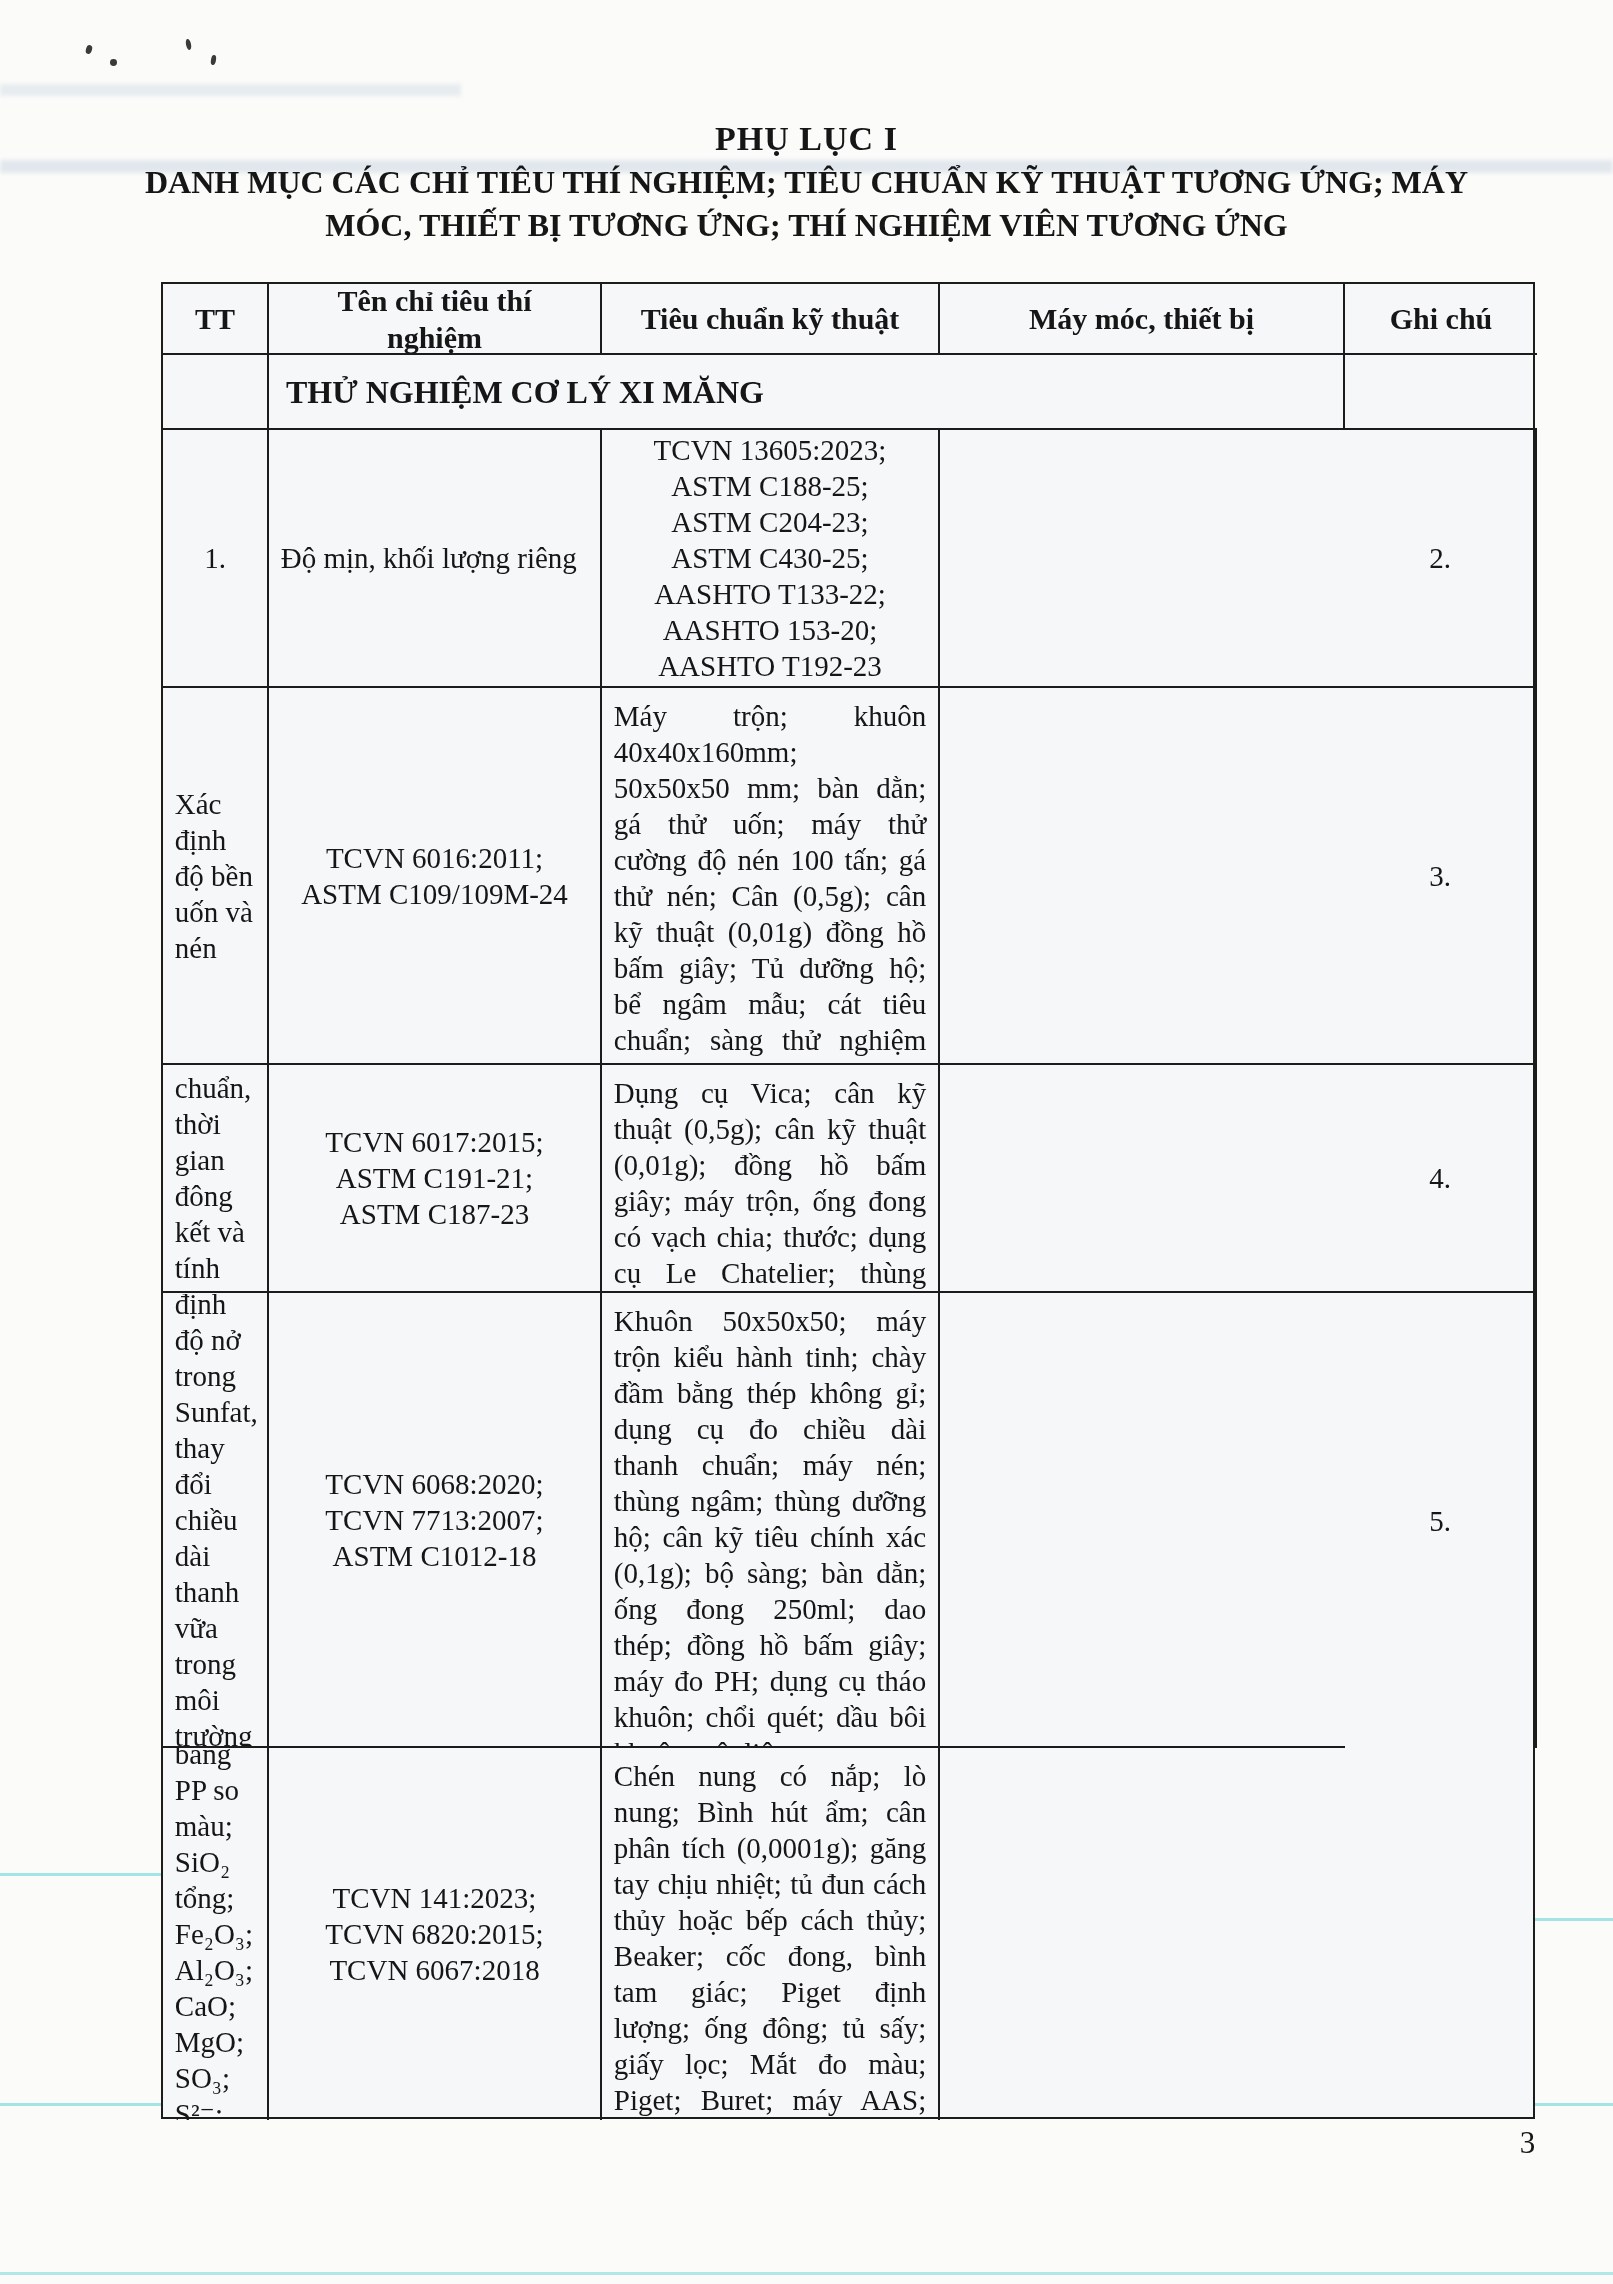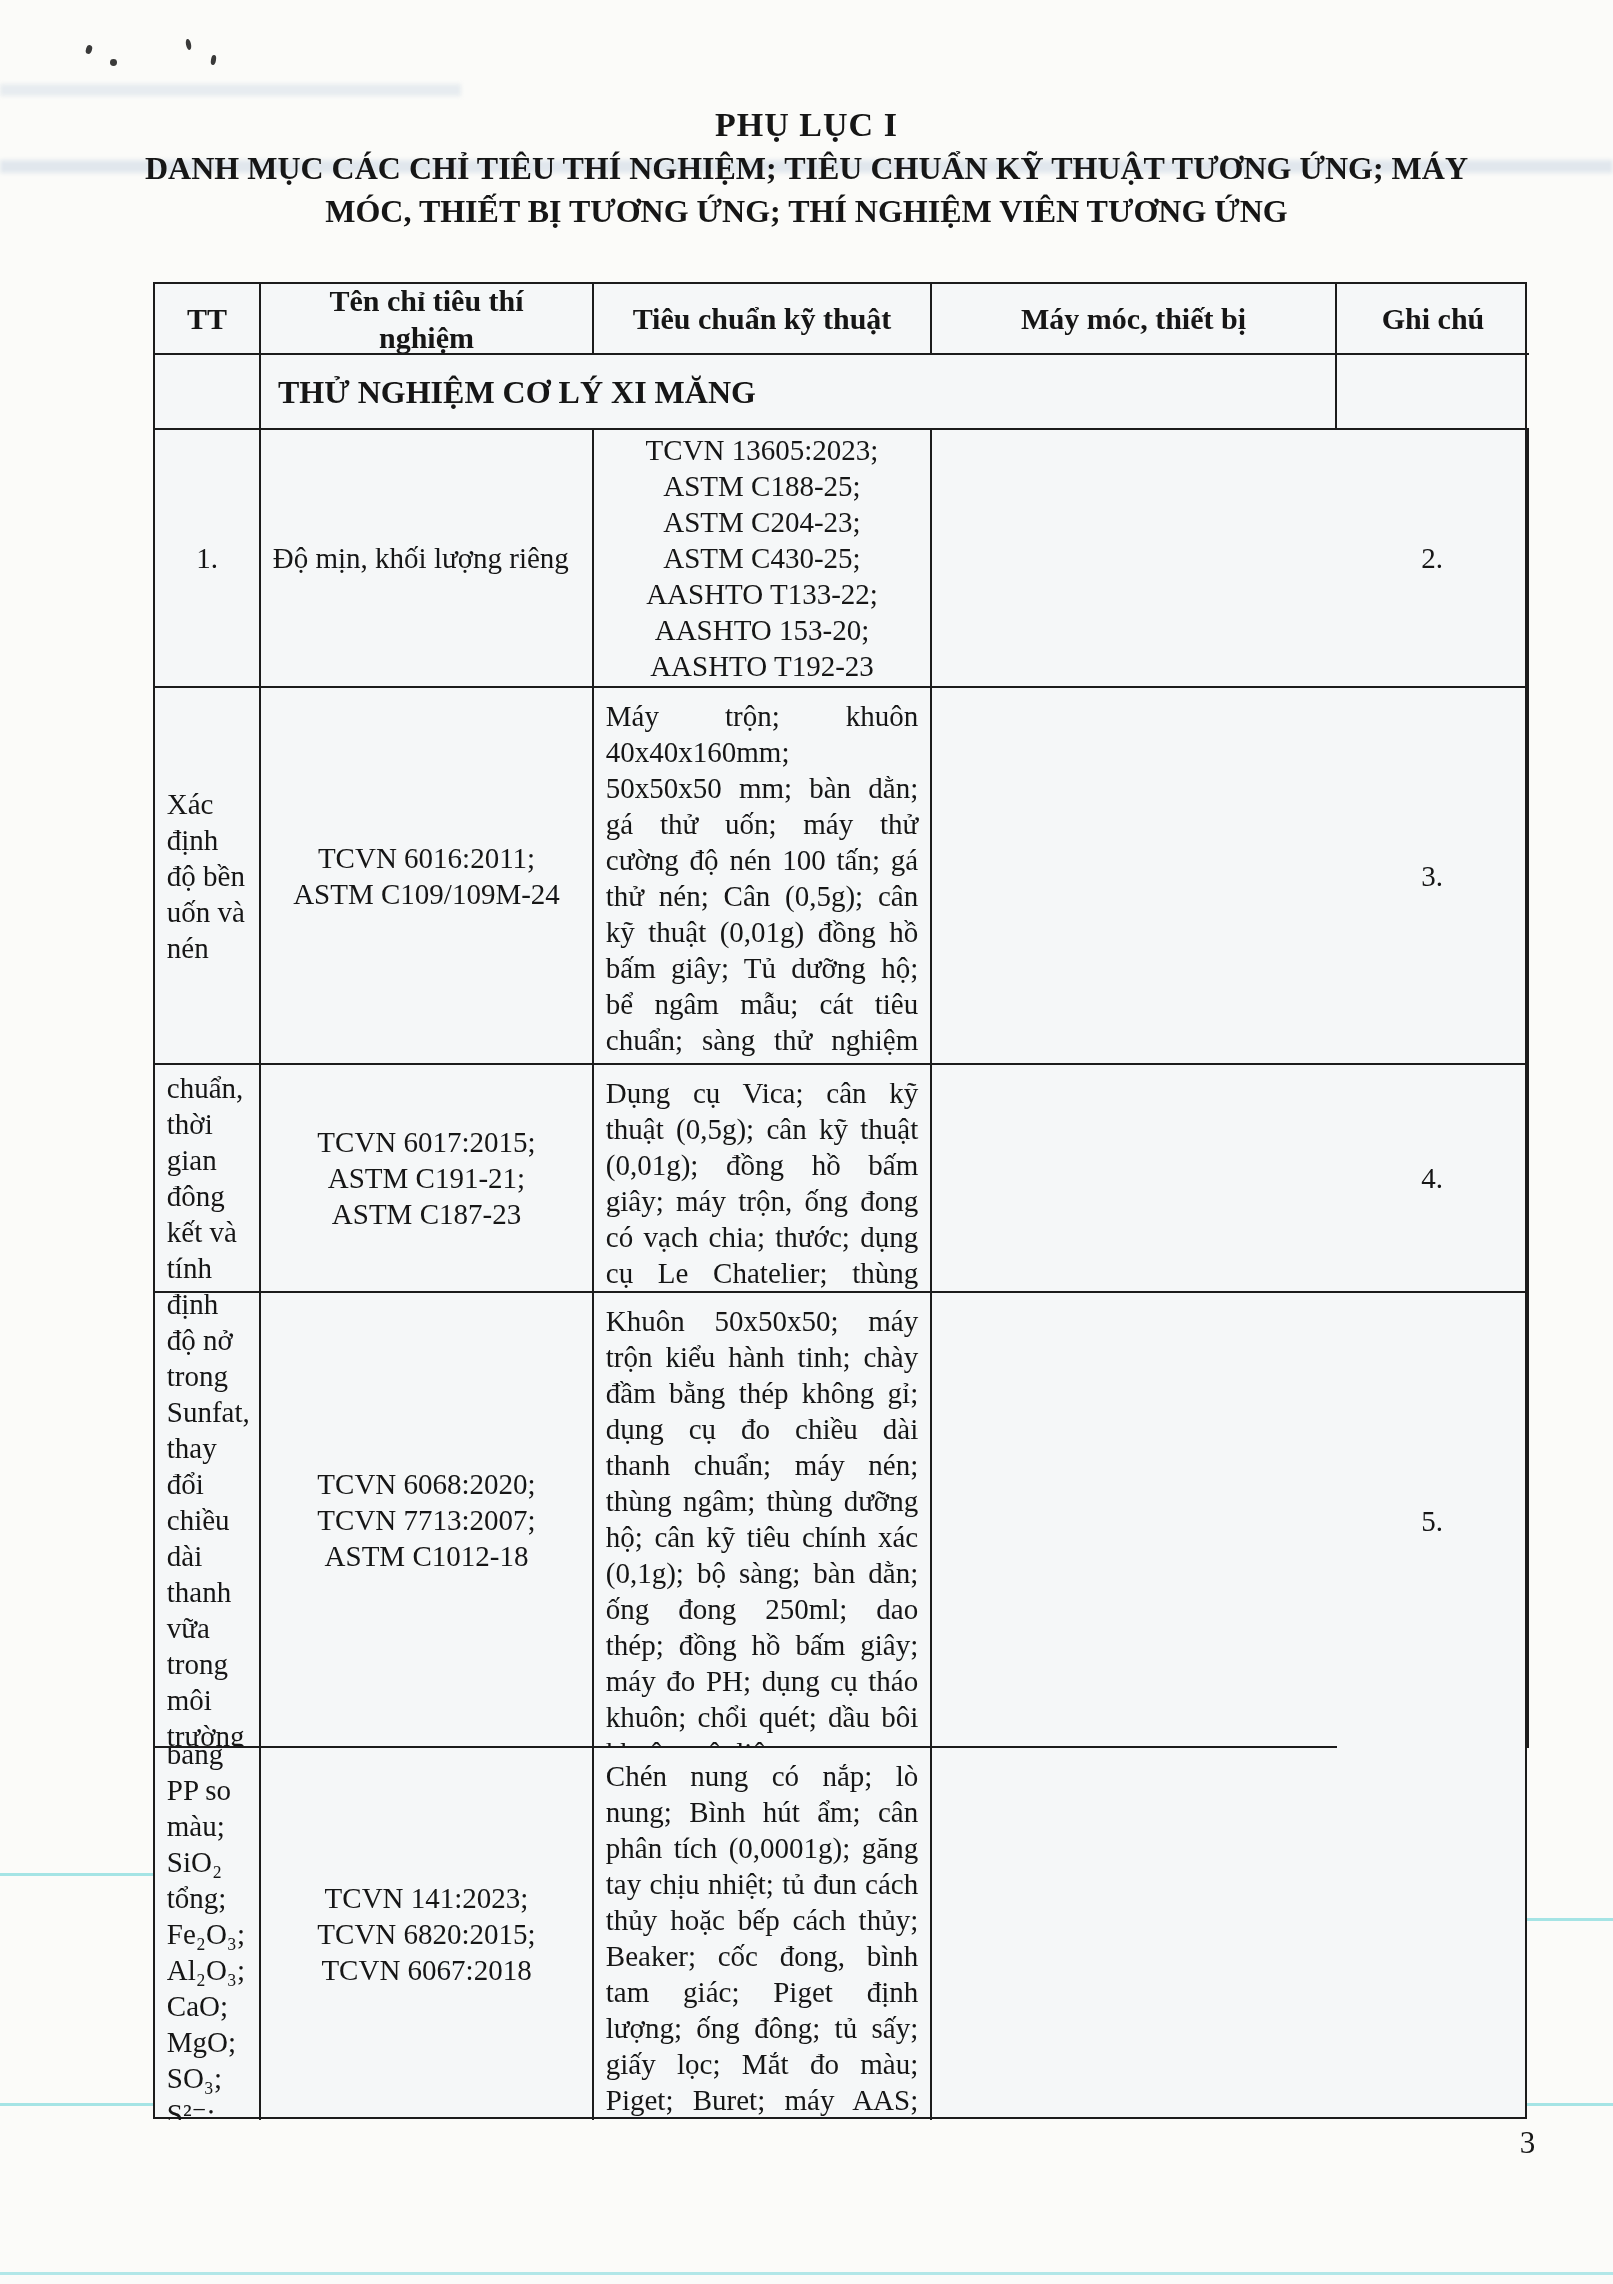--- a/index.html
+++ b/index.html
@@ -6,34 +6,34 @@
   .page{
     position:relative;
     width:1613px;height:2285px;
     background:#fbfbf9;
     overflow:hidden;
     font-family:"Liberation Serif","DejaVu Serif",serif;
     color:#161616;
   }
   
   .titles{
-    position:absolute;top:102px;left:0;width:1613px;
+    position:absolute;top:116px;left:0;width:1613px;
     text-align:center;
   }
   .title-1{
     font-weight:bold;font-size:34px;line-height:45px;
     letter-spacing:1px;
   }
   .title-2{
     font-weight:bold;font-size:32px;line-height:43px;
     white-space:pre-line;
   }
   
   .doc-table{
-    position:absolute;left:153px;top:282px;
+    position:absolute;left:161px;top:282px;
     width:1374px;height:1837px;
     display:grid;
     grid-template-columns:106px 333px 338px 405px 192px;
     grid-template-rows:71px 75px 258px 377px 228px 455px 372px;
     border:2.9px solid #1c1c1c;
     box-sizing:border-box;
     background:#f5f7f8;
   }
   .cell{
     border-right:2px solid #1c1c1c;

